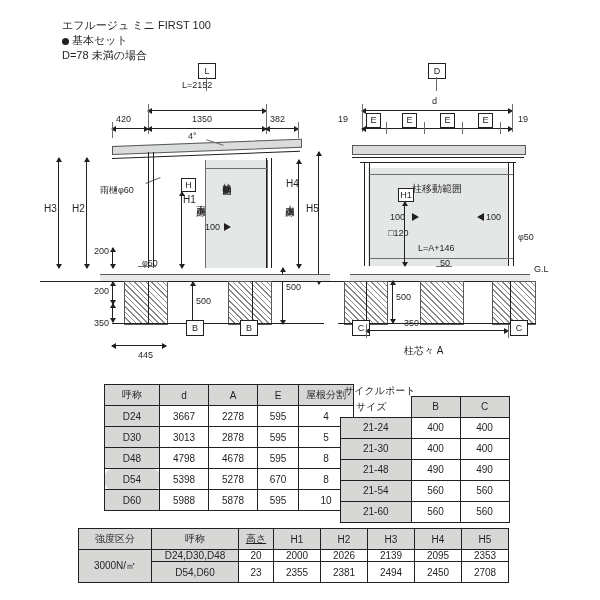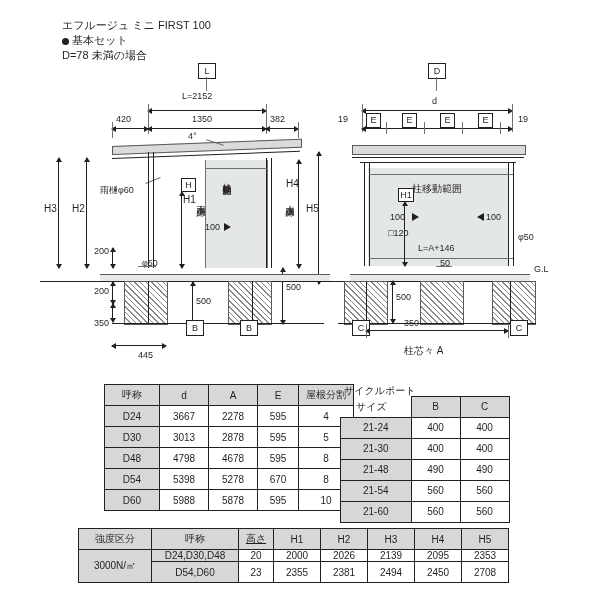--- a/index.html
+++ b/index.html
@@ -56,21 +56,21 @@
 
 <div class="pg">
 
   <div class="t hdr1">エフルージュ ミニ FIRST 100</div>
   <div class="t hdr2"><span class="dot"></span><span>基本セット</span></div>
   <div class="t hdr3">D=78 未満の場合</div>
 
   <div class="box" style="left:198px;top:63px;width:16px;height:14px;line-height:14px;"><span>L</span></div>
   <div class="vl-thin" style="left:206px;top:77px;height:14px;"></div>
 
-  <div class="lbl" style="left:182px;top:91px;">L=2152</div>
+  <div class="lbl" style="left:182px;top:80px;">L=2152</div>
   <div class="arw" style="left:148px;top:110px;width:118px;"></div>
   <div class="vl-thin" style="left:148px;top:104px;height:30px;"></div>
   <div class="vl-thin" style="left:266px;top:104px;height:30px;"></div>
 
   <div class="arw" style="left:112px;top:128px;width:36px;"></div>
   <div class="arw" style="left:148px;top:128px;width:118px;"></div>
   <div class="arw" style="left:266px;top:128px;width:32px;"></div>
   <div class="lbl" style="left:116px;top:114px;">420</div>
   <div class="lbl" style="left:192px;top:114px;">1350</div>
   <div class="lbl" style="left:270px;top:114px;">382</div>
@@ -236,21 +236,21 @@
       <td>5</td>
     </tr>
     <tr>
       <td class="gray" style="height:20px;">D48</td>
       <td>4798</td>
       <td>4678</td>
       <td>595</td>
       <td>8</td>
     </tr>
     <tr>
-      <td class="gray" style="height:20px;">D54</td>
+      <td class="gray" style="height:20px;border-radius:7px;">D54</td>
       <td>5398</td>
       <td>5278</td>
       <td>670</td>
       <td>8</td>
     </tr>
     <tr>
       <td class="gray" style="height:20px;">D60</td>
       <td>5988</td>
       <td>5878</td>
       <td>595</td>

